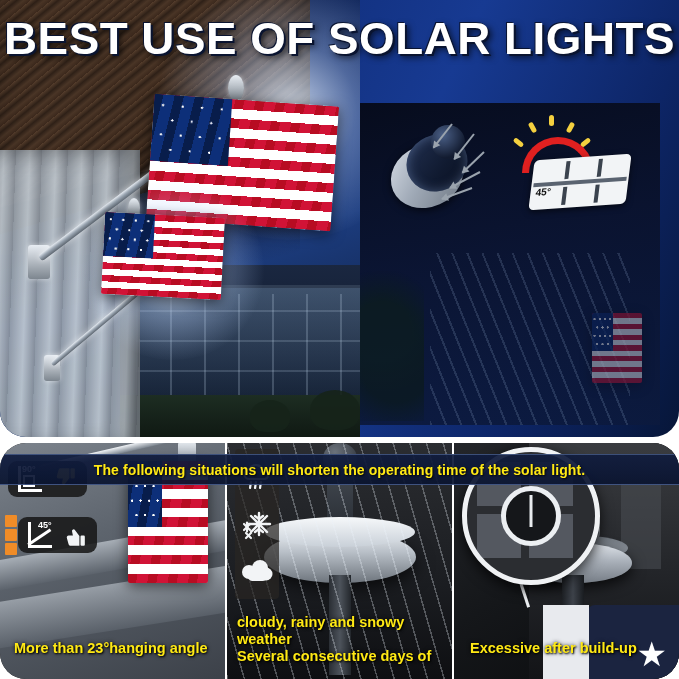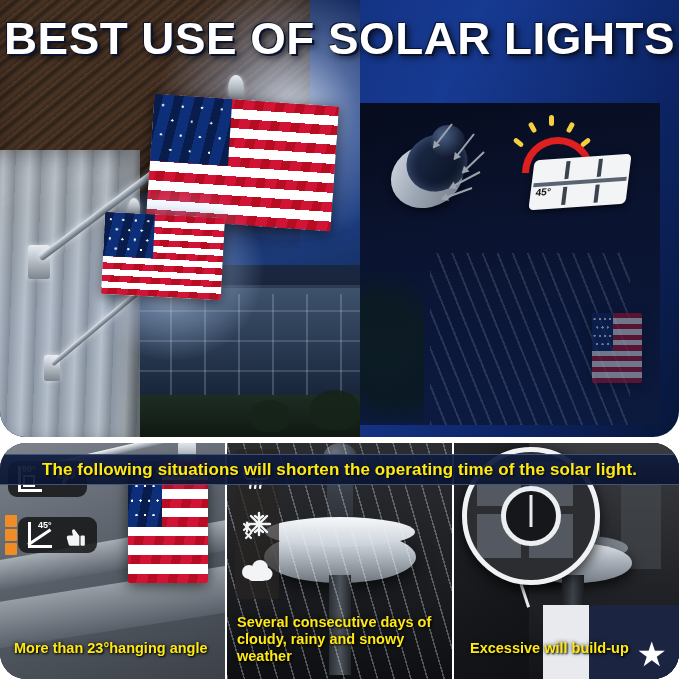--- a/index.html
+++ b/index.html
@@ -196,21 +196,21 @@
   .texflag .white{position:absolute;left:-44px;top:0;width:46px;height:74px;background:#e8eaee;}
   .star{position:absolute;right:14px;bottom:14px;width:0;height:0;color:#fff;font-size:34px;
         line-height:34px;}
   .star span{position:absolute;right:-2px;bottom:-6px;}
 
   
   .banner{position:absolute;left:0;top:11px;width:679px;height:29px;
         background:linear-gradient(180deg,rgba(16,28,62,.93),rgba(10,20,48,.93));
         border-top:1px solid rgba(120,150,210,.45);border-bottom:1px solid rgba(120,150,210,.45);
         display:flex;align-items:center;justify-content:center;}
-  .banner-text{font-weight:bold;font-size:17px;color:#ffe914;letter-spacing:.1px;
+  .banner-text{font-weight:bold;font-size:14px;color:#ffe914;letter-spacing:.1px;
         text-shadow:1px 1px 2px rgba(0,0,0,.9);white-space:nowrap;}
 
   
   .cap{position:absolute;left:14px;font-weight:bold;font-size:14.5px;color:#ffe914;
         line-height:1.18;text-shadow:1px 1px 2px rgba(0,0,0,.95),0 0 4px rgba(0,0,0,.8);}
   .cap1{bottom:22px;}
   .cap2{bottom:14px;left:10px;}
   .cap3{bottom:22px;left:16px;}
 
   .icon-w{width:30px;height:26px;display:block;}
@@ -384,22 +384,22 @@
           </svg>
           <svg width="34" height="26" viewBox="0 0 34 26">
             <circle cx="9" cy="13" r="7" fill="#f2f4f6"></circle>
             <circle cx="20" cy="9" r="8" fill="#f2f4f6"></circle>
             <circle cx="26" cy="15" r="6.5" fill="#f2f4f6"></circle>
             <rect x="8" y="13" width="19" height="9" rx="4.5" fill="#f2f4f6"></rect>
           </svg>
         </div>
 
         <div class="cap cap2">
+          <div>cloudy, rainy and snowy weather</div>
           <div>Several consecutive days of</div>
-          <div>cloudy, rainy and snowy weather</div>
         </div>
       </div>
 
       <div class="pnl">
         <div class="p3bg"></div>
         <div class="house"></div>
         <div class="bulb"></div>
         <div class="disc2"></div>
         <div class="disc"></div>
         <div class="post3"></div>
@@ -410,21 +410,21 @@
             </div>
         </div>
         <div class="magline"></div>
         <div class="mag">
           <div class="cell" style="left:10px;top:10px;width:44px;height:44px;"></div>
           <div class="cell" style="left:62px;top:10px;width:44px;height:44px;"></div>
           <div class="cell" style="left:10px;top:62px;width:44px;height:44px;"></div>
           <div class="cell" style="left:62px;top:62px;width:44px;height:44px;"></div>
           <div class="hub"></div>
         </div>
-        <div class="cap cap3">Excessive will build-up</div>
+        <div class="cap cap3">Excessive after build-up</div>
       </div>
 
     </div>
 
     <div class="banner">
       <div class="banner-text">The following situations will shorten the operating time of the solar light.</div>
     </div>
   </div>
 
 </div>

